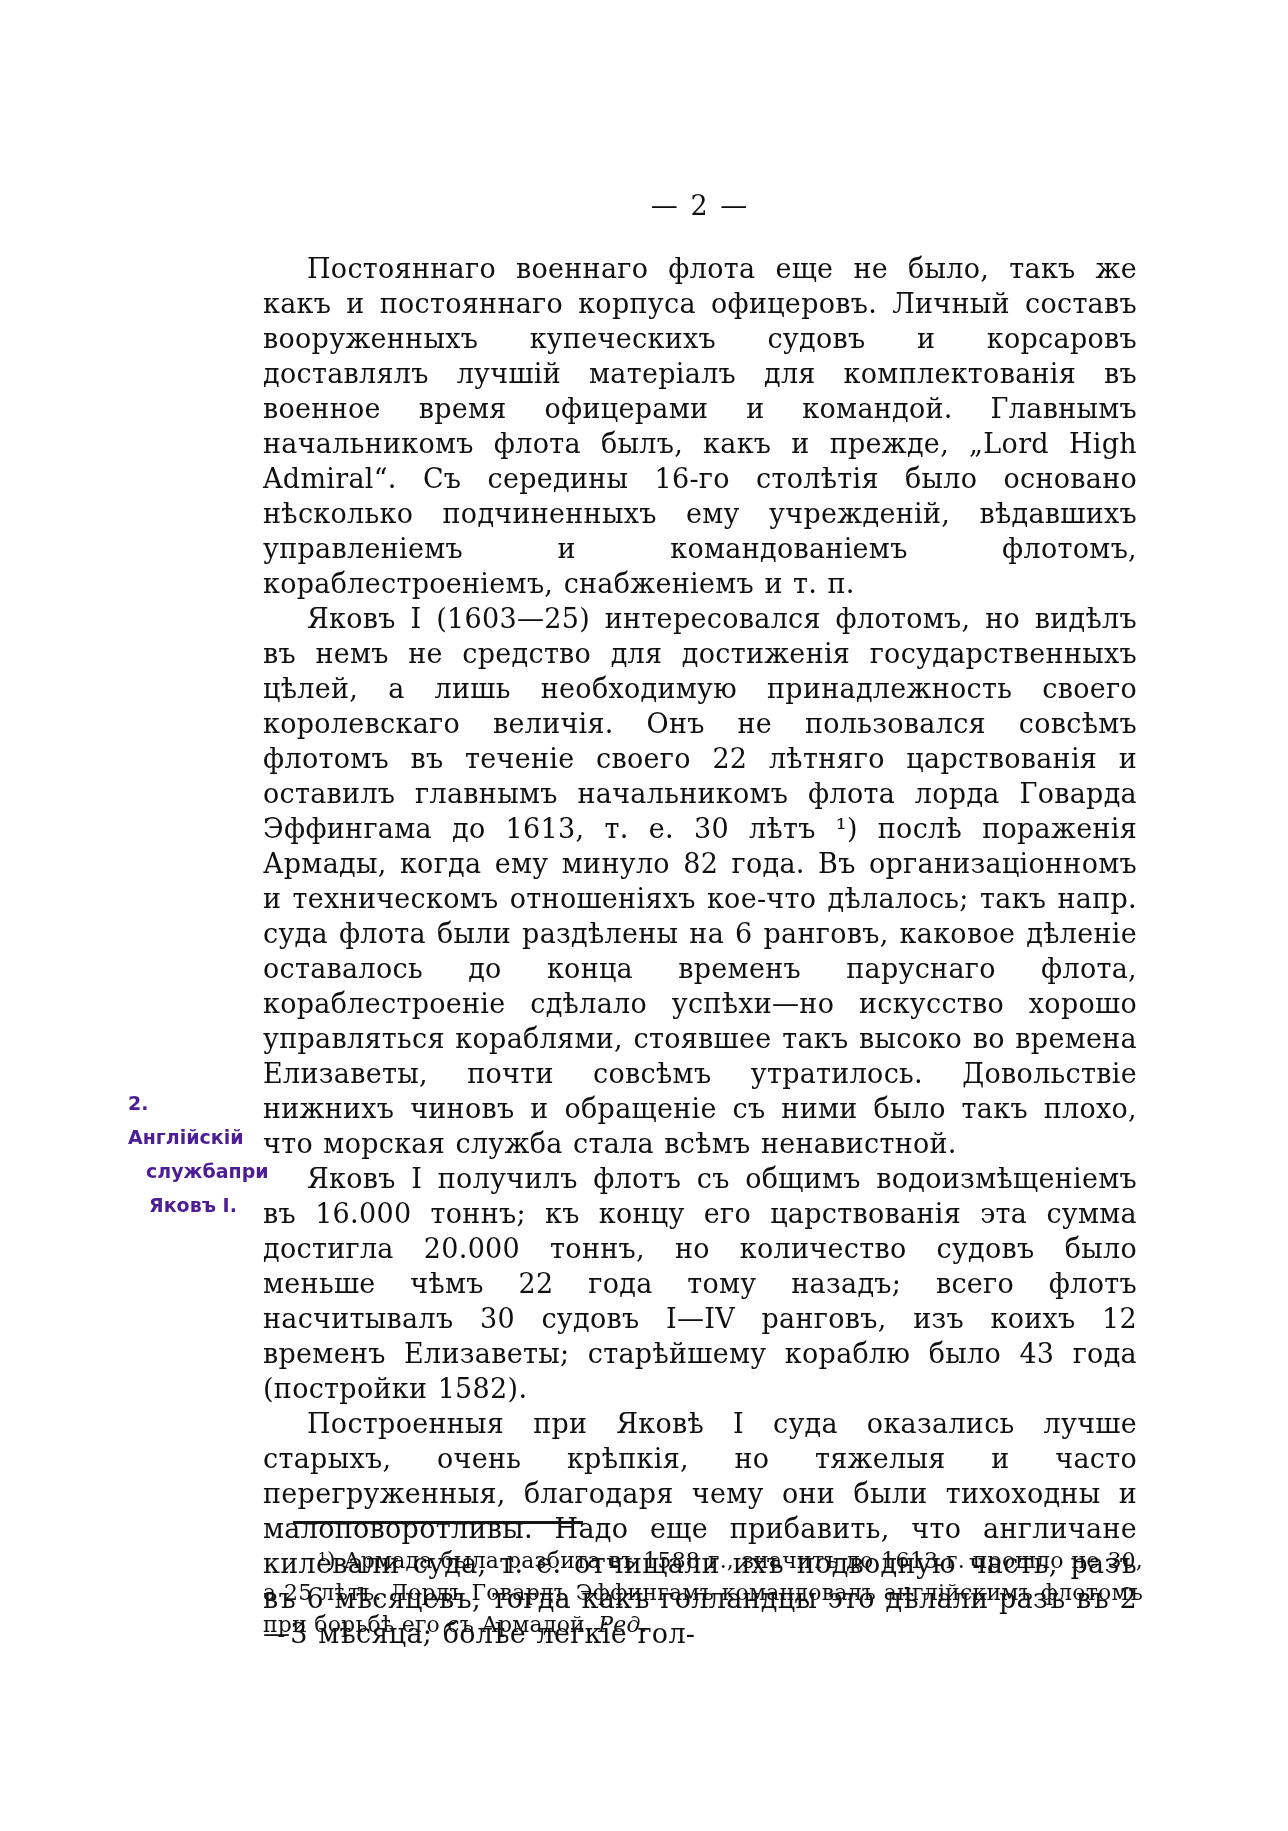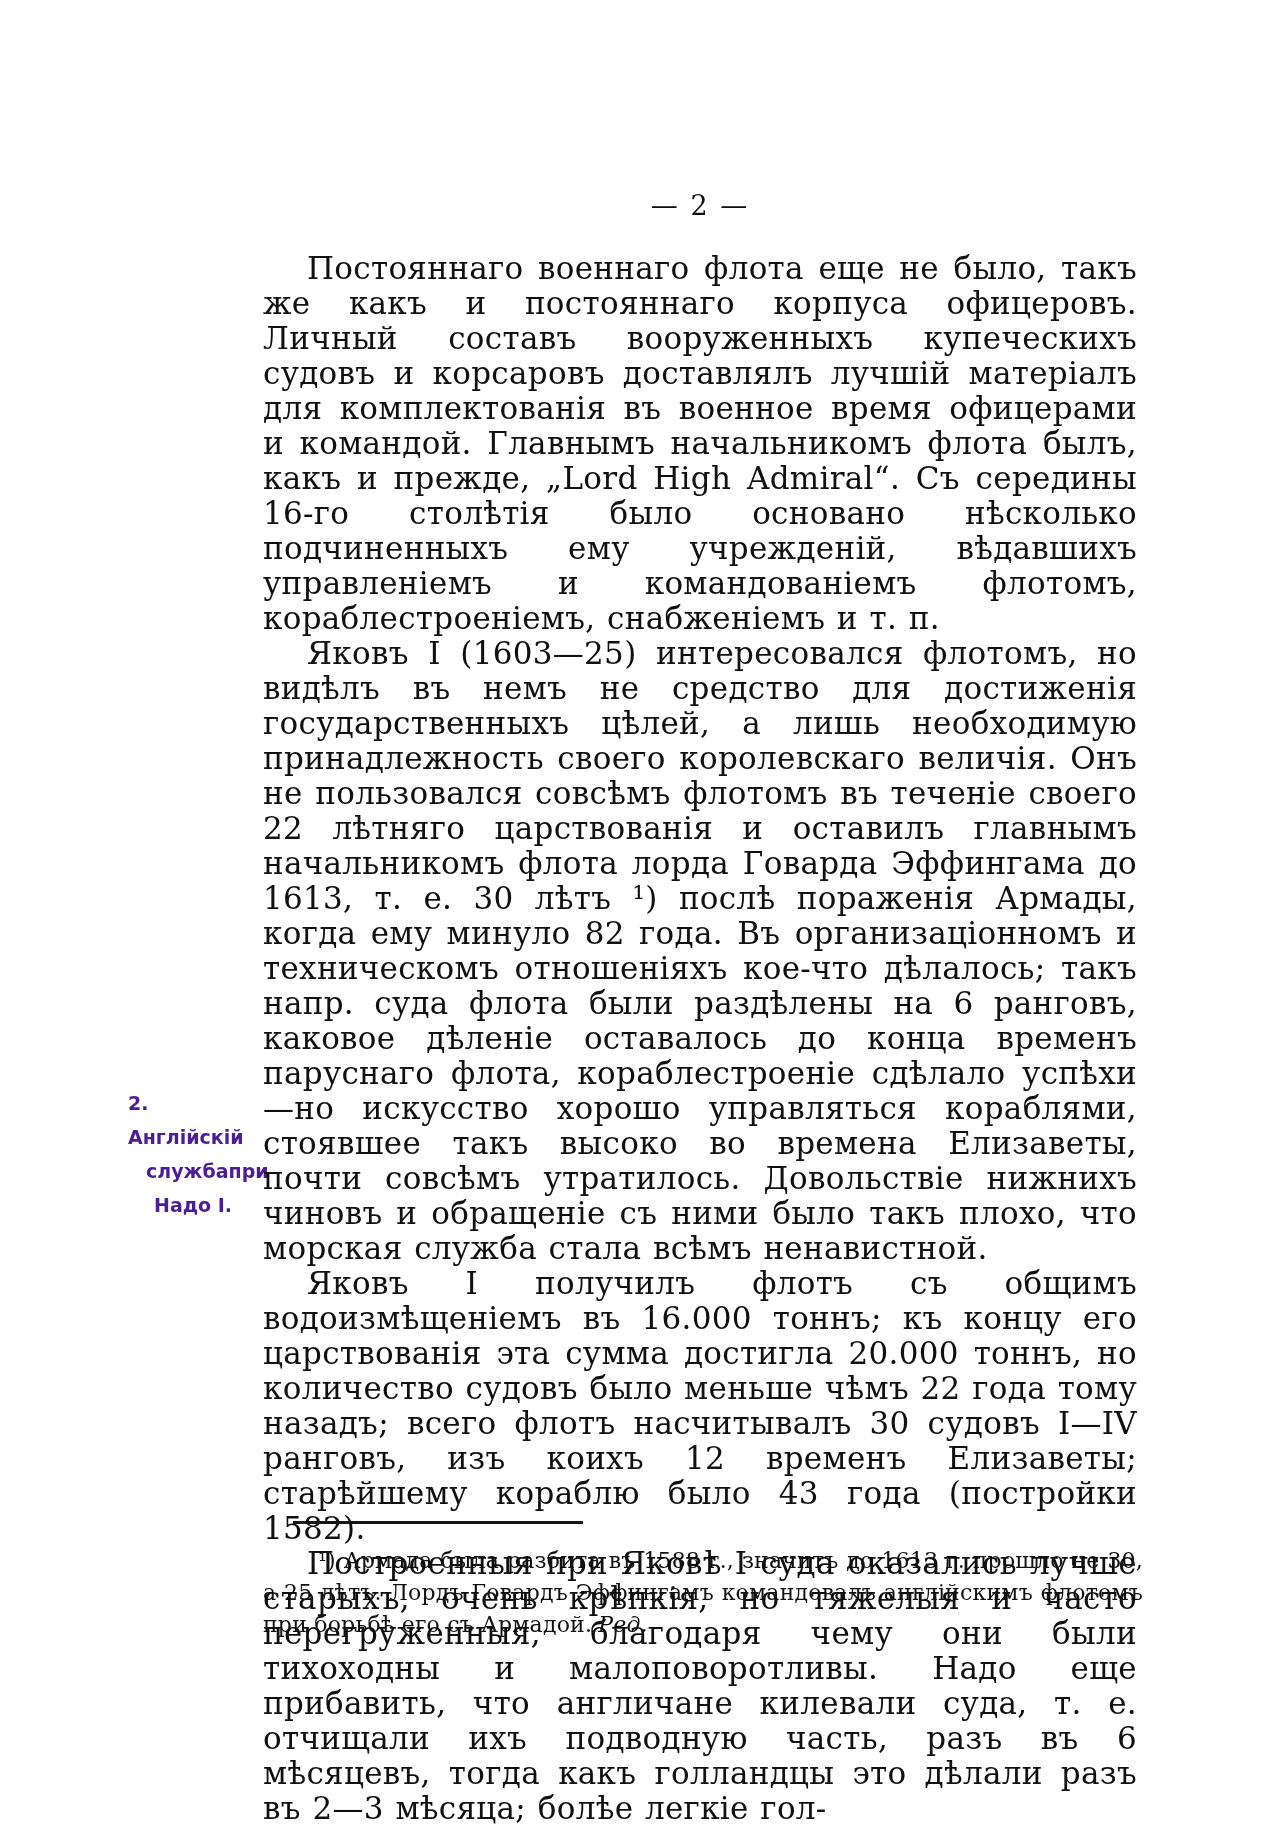--- a/index.html
+++ b/index.html
@@ -24,21 +24,21 @@
     text-align: center;
     font-size: 27px;
     letter-spacing: 2px;
     color: #101010;
   }
   .main-text {
     position: absolute;
     top: 251px;
     left: 263px;
     width: 874px;
-    font-size: 31px;
+    font-size: 27px;
     line-height: 35px;
     text-align: justify;
     text-justify: inter-word;
     letter-spacing: 0.3px;
     word-spacing: 1.5px;
     color: #101010;
   }
   .main-text p {
     margin: 0;
     padding: 0;
@@ -92,21 +92,21 @@
 <div class="page">
 
   <div class="page-number">— 2 —</div>
 
   <div class="side-note">
     <div class="side-note-line-1">2. Англійскій</div>
     <div class="side-note-line-2">
       <span>служба</span>
       <span>при</span>
     </div>
-    <div class="side-note-line-3">Надо I.</div>
+    <div class="side-note-line-3">Яковъ I.</div>
   </div>
 
   <div class="main-text">
     <p>Постояннаго военнаго флота еще не было, такъ же какъ и постояннаго корпуса офицеровъ. Личный составъ вооруженныхъ купеческихъ судовъ и корсаровъ доставлялъ лучшій матеріалъ для комплектованія въ военное время офицерами и командой. Главнымъ начальникомъ флота былъ, какъ и прежде, „Lord High Admiral“. Съ середины 16-го столѣтія было основано нѣсколько подчиненныхъ ему учрежденій, вѣдавшихъ управленіемъ и командованіемъ флотомъ, кораблестроеніемъ, снабженіемъ и т. п.</p>
     <p>Яковъ I (1603—25) интересовался флотомъ, но видѣлъ въ немъ не средство для достиженія государственныхъ цѣлей, а лишь необходимую принадлежность своего королевскаго величія. Онъ не пользовался совсѣмъ флотомъ въ теченіе своего 22 лѣтняго царствованія и оставилъ главнымъ начальникомъ флота лорда Говарда Эффингама до 1613, т. е. 30 лѣтъ ¹) послѣ пораженія Армады, когда ему минуло 82 года. Въ организаціонномъ и техническомъ отношеніяхъ кое-что дѣлалось; такъ напр. суда флота были раздѣлены на 6 ранговъ, каковое дѣленіе оставалось до конца временъ паруснаго флота, кораблестроеніе сдѣлало успѣхи—но искусство хорошо управляться кораблями, стоявшее такъ высоко во времена Елизаветы, почти совсѣмъ утратилось. Довольствіе нижнихъ чиновъ и обращеніе съ ними было такъ плохо, что морская служба стала всѣмъ ненавистной.</p>
     <p>Яковъ I получилъ флотъ съ общимъ водоизмѣщеніемъ въ 16.000 тоннъ; къ концу его царствованія эта сумма достигла 20.000 тоннъ, но количество судовъ было меньше чѣмъ 22 года тому назадъ; всего флотъ насчитывалъ 30 судовъ I—IV ранговъ, изъ коихъ 12 временъ Елизаветы; старѣйшему кораблю было 43 года (постройки 1582).</p>
     <p>Построенныя при Яковѣ I суда оказались лучше старыхъ, очень крѣпкія, но тяжелыя и часто перегруженныя, благодаря чему они были тихоходны и малоповоротливы. Надо еще прибавить, что англичане килевали суда, т. е. отчищали ихъ подводную часть, разъ въ 6 мѣсяцевъ, тогда какъ голландцы это дѣлали разъ въ 2—3 мѣсяца; болѣе легкіе гол-</p>
   </div>
 
   <div class="footnote-rule"></div>

